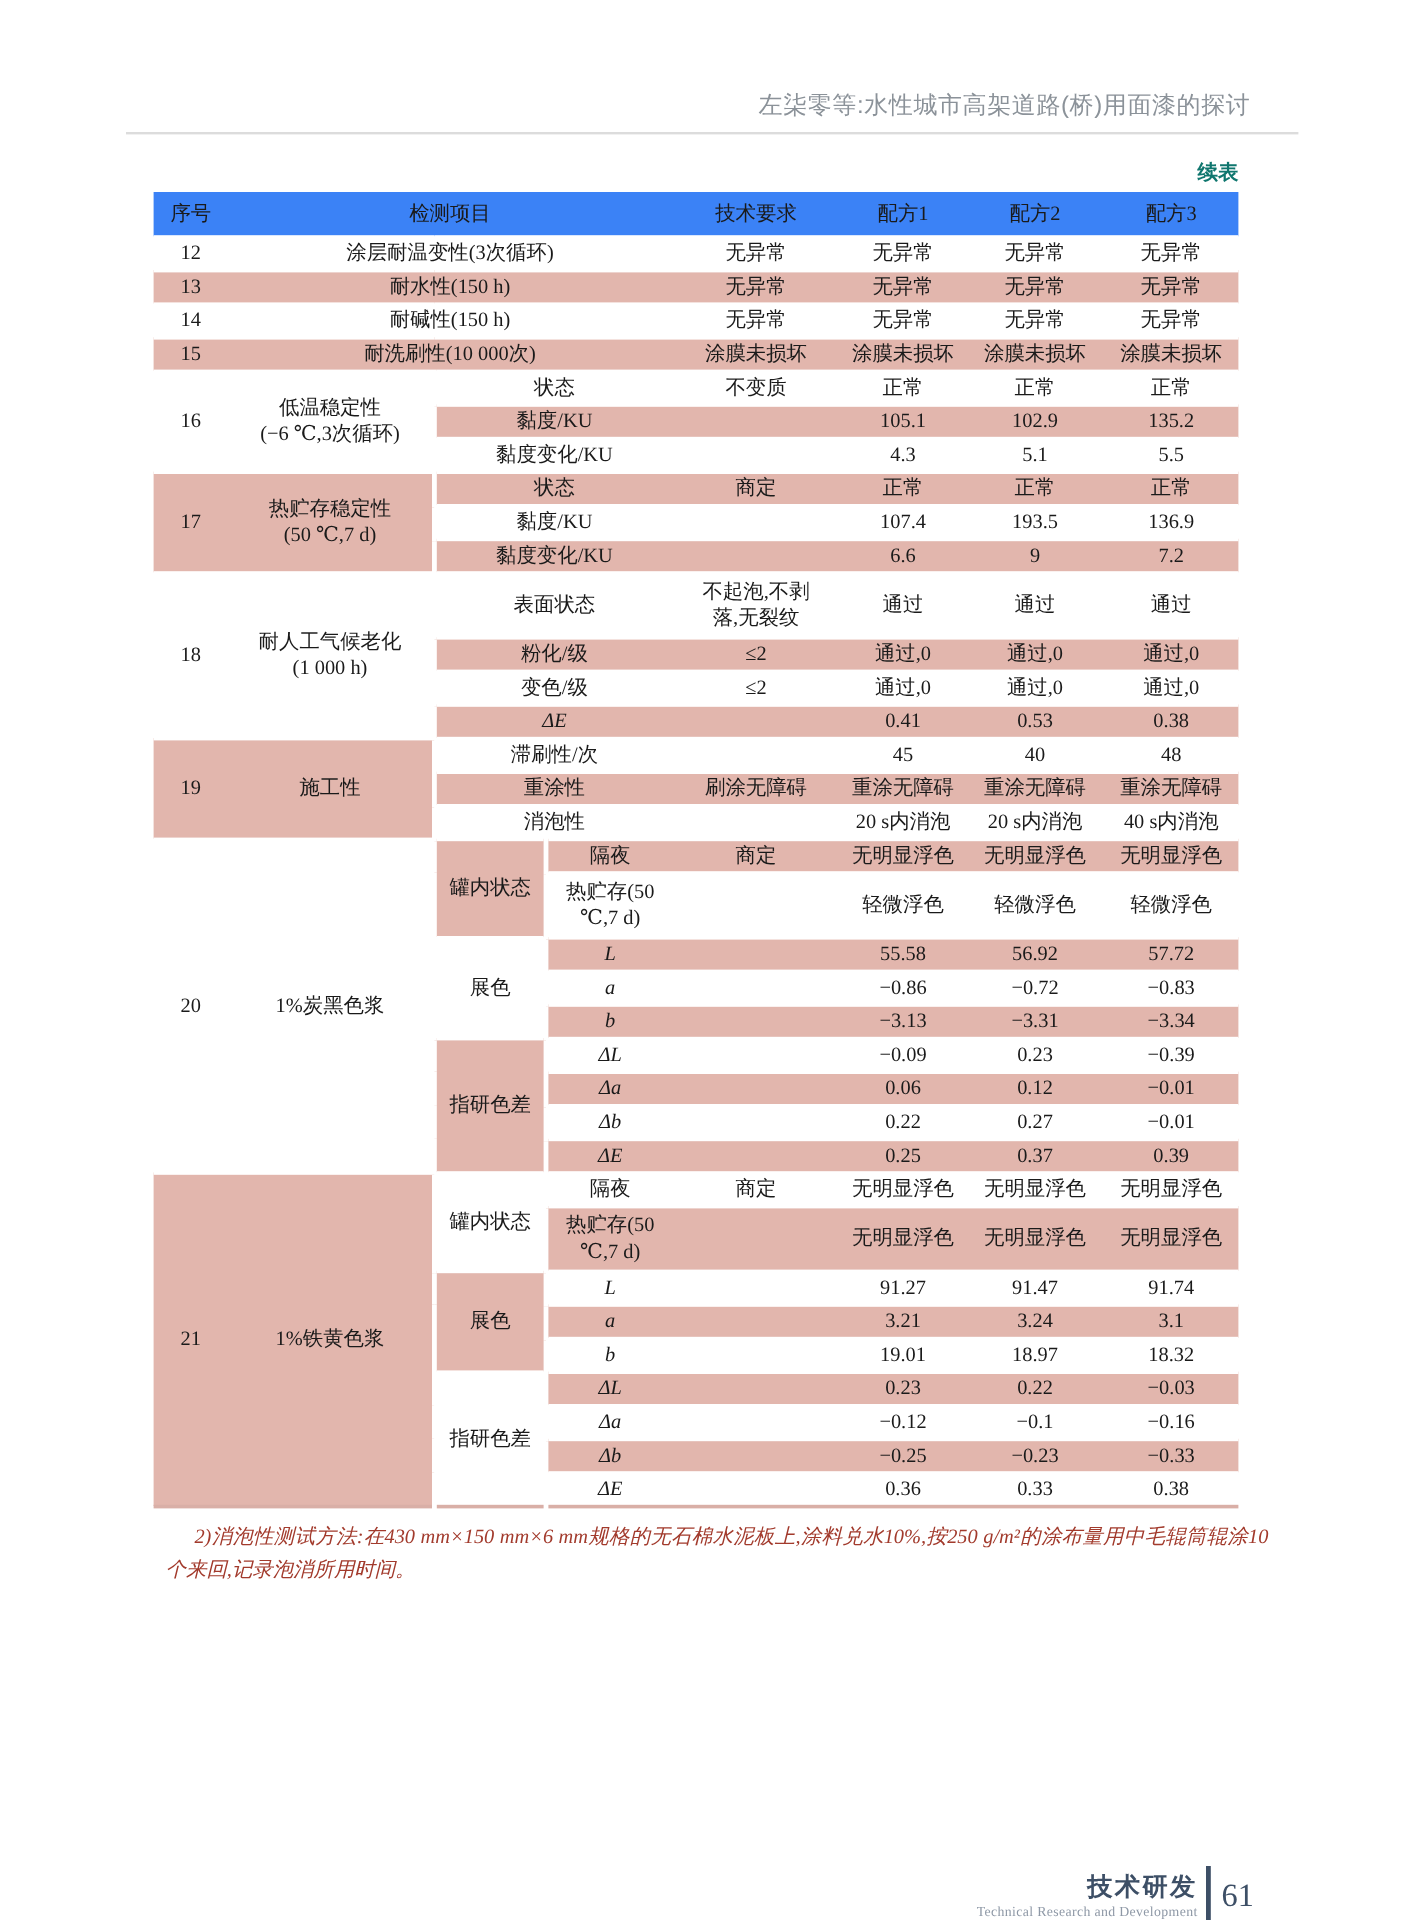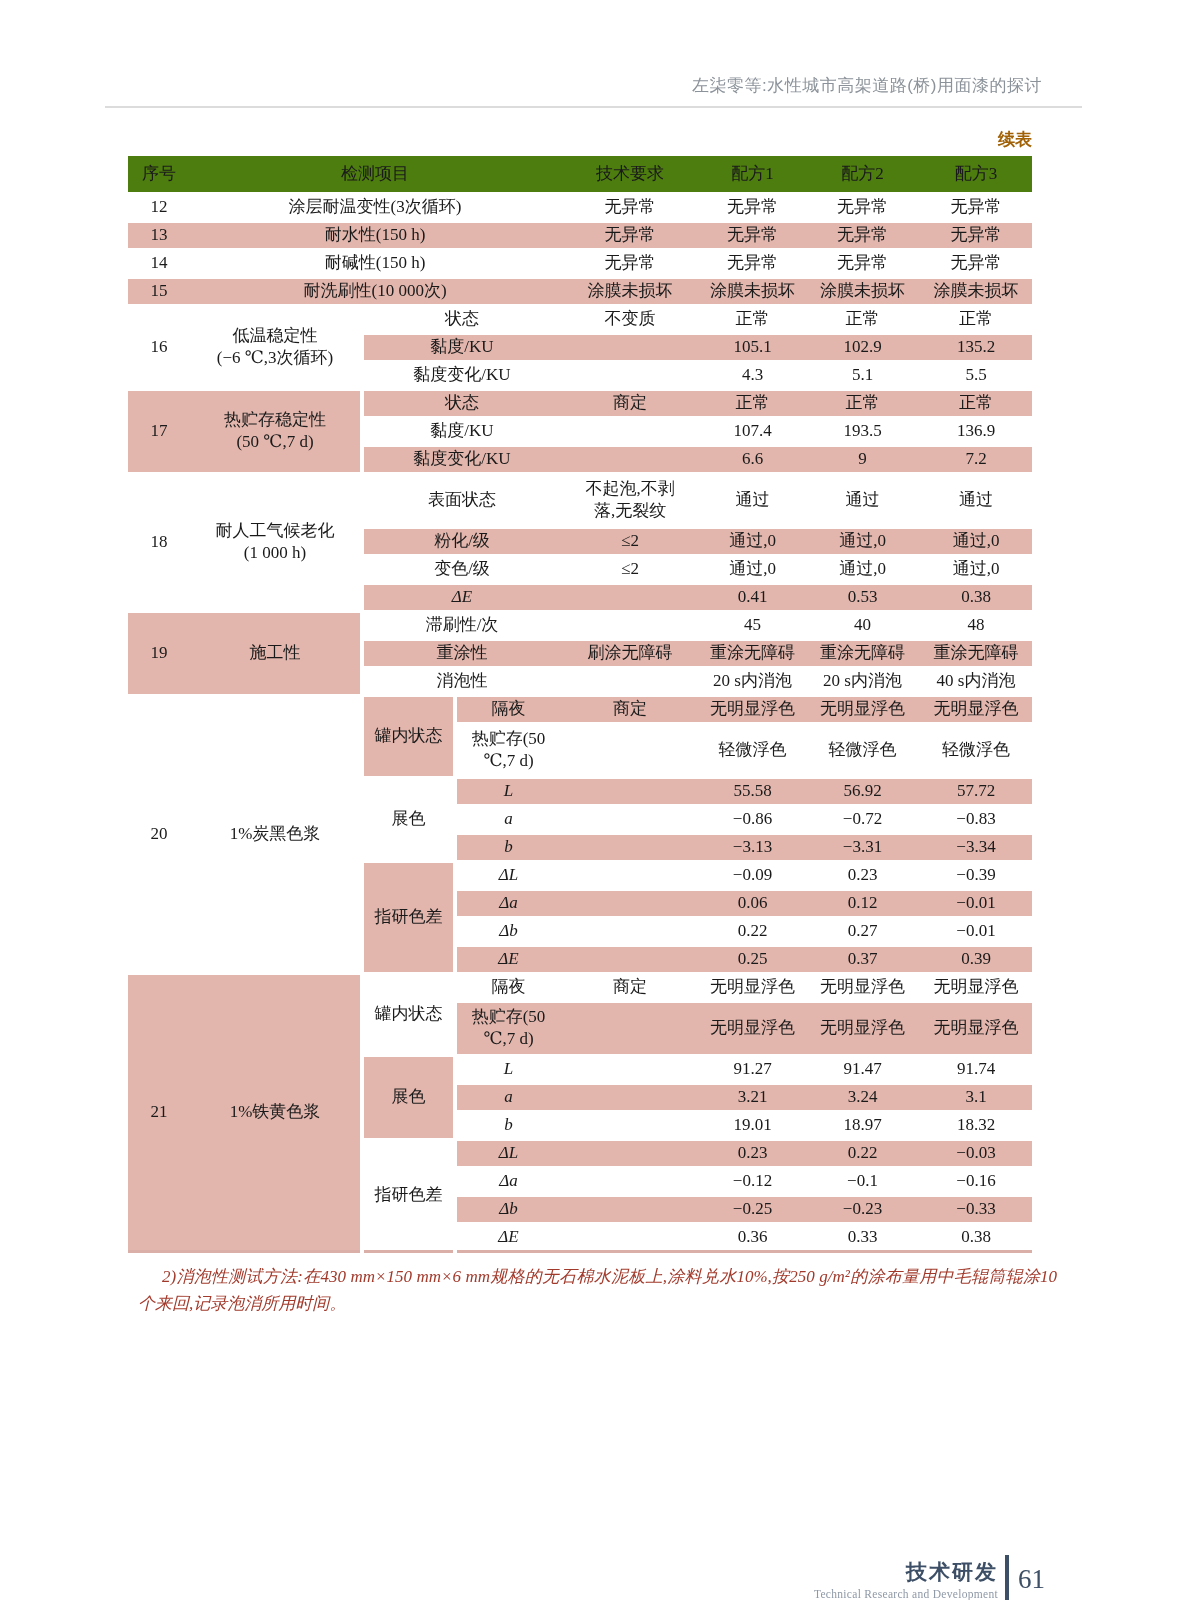--- a/index.html
+++ b/index.html
@@ -4,38 +4,38 @@
 <style>
   html,body{margin:0;padding:0;}
   body{
     width:1187px;height:1600px;position:relative;background:#ffffff;
     font-family:"Liberation Serif","DejaVu Serif",serif;color:#1a1a1a;
     overflow:hidden;
   }
   .running-head{
     margin:74px 145px 0 105px;text-align:right;
     font-family:"Liberation Sans","DejaVu Sans",sans-serif;
-    font-size:17px;color:#8b9299;letter-spacing:0.5px;
+    font-size:20px;color:#8b9299;letter-spacing:0.5px;
   }
   .rule{margin:9px 105px 0 105px;border-top:2px solid #dcdcdc;height:0;}
   .cont-label{
     margin:20px 155px 5px 128px;text-align:right;
-    font-size:17px;font-weight:bold;color:#a16207;
+    font-size:17px;font-weight:bold;color:#0f766e;
   }
   table.results{
     margin-left:128px;width:904px;border-collapse:collapse;table-layout:fixed;
     font-size:17px;line-height:1.3;border-bottom:3px solid #d9afa7;
   }
   table.results tr{height:28px;}
   table.results thead tr{height:37px;}
   table.results td{
     vertical-align:middle;text-align:center;padding:1px 4px;
     white-space:pre-line;word-break:break-all;
   }
-  table.results thead td{background:#4d7c0f;border:none;}
+  table.results thead td{background:#3b82f6;border:none;}
   table.results tbody td{border-top:3px solid #ffffff;}
   td.bg-p{background:#e2b6ad;}
   td.bg-w{background:#ffffff;}
   td.al{text-align:left;padding-left:10px;}
   td.al2{text-align:left;padding-left:8px;}
   td.sep{border-left:4px solid #ffffff;}
   td.math{font-style:italic;}
   .notes{
     margin:10px 130px 0 138px;font-size:17px;line-height:1.62;
     color:#a23a2c;font-style:italic;text-align:justify;

